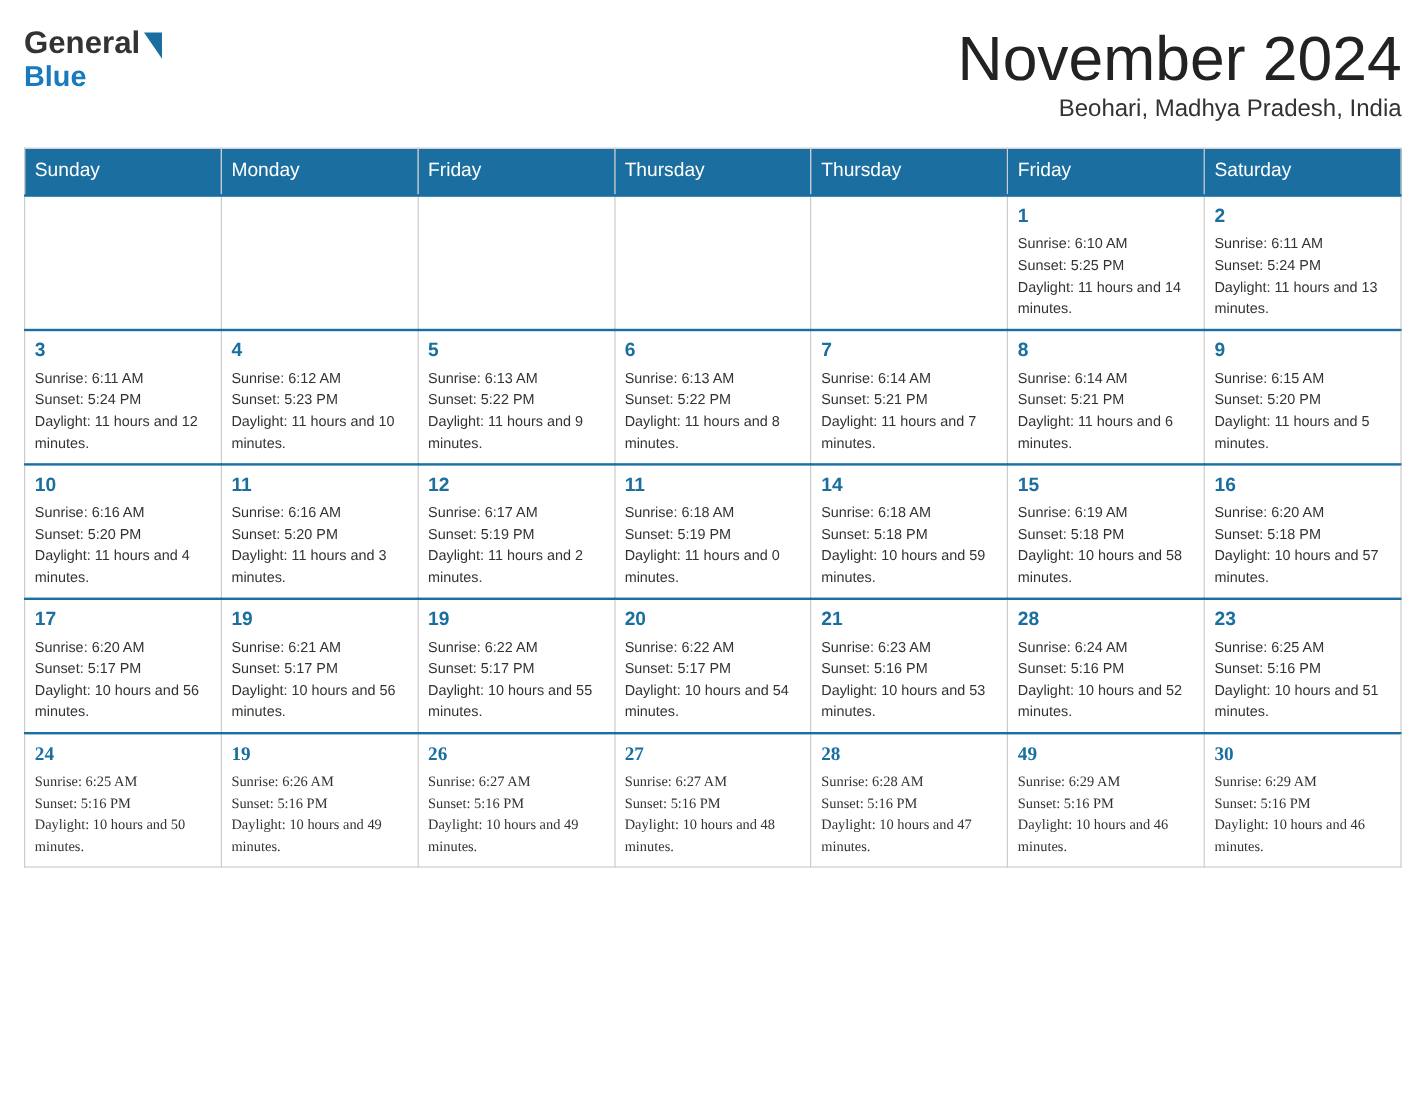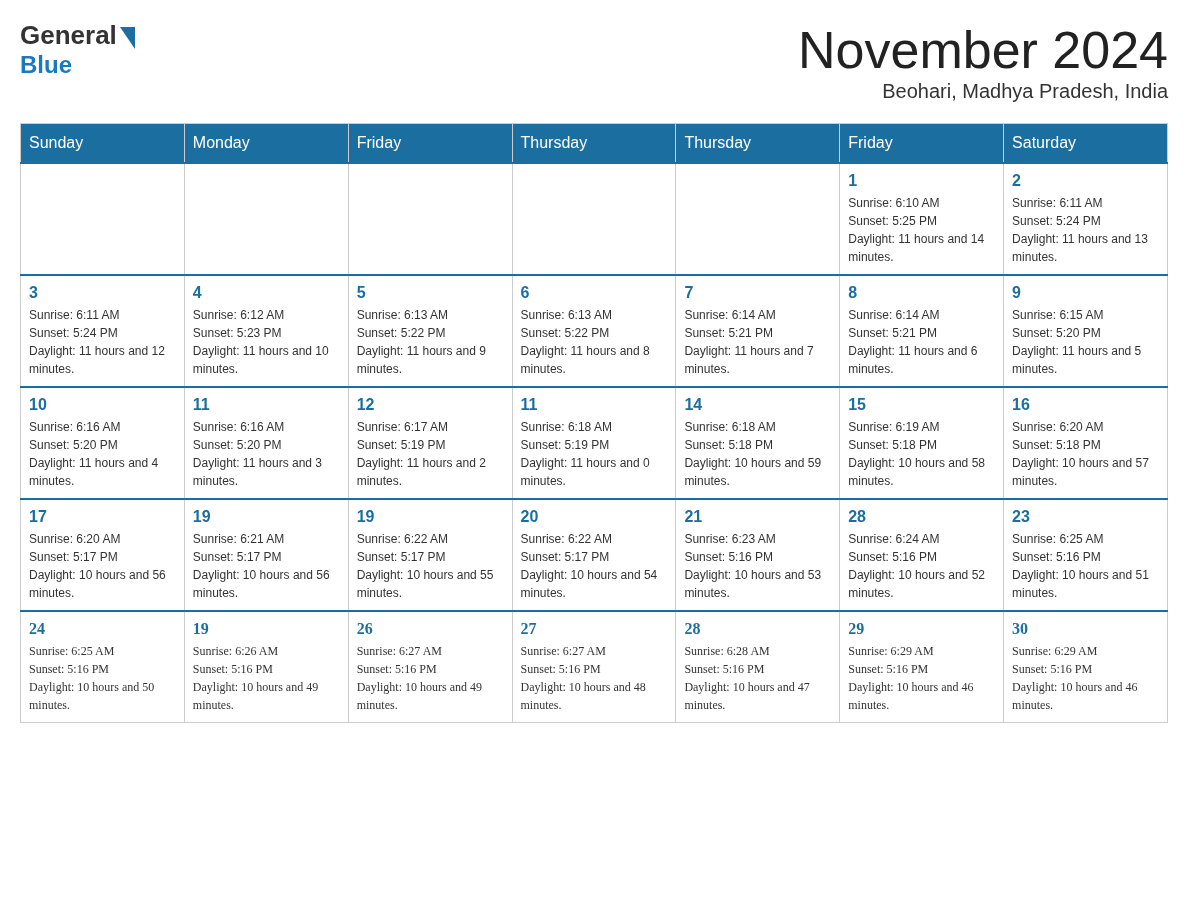--- a/index.html
+++ b/index.html
@@ -237,21 +237,21 @@
         </td>
         <td>
           <span class="day-number">27</span>
           <div class="day-info">Sunrise: 6:27 AM<br>Sunset: 5:16 PM<br>Daylight: 10 hours and 48 minutes.</div>
         </td>
         <td>
           <span class="day-number">28</span>
           <div class="day-info">Sunrise: 6:28 AM<br>Sunset: 5:16 PM<br>Daylight: 10 hours and 47 minutes.</div>
         </td>
         <td>
-          <span class="day-number">29</span>
+          <span class="day-number">49</span>
           <div class="day-info">Sunrise: 6:29 AM<br>Sunset: 5:16 PM<br>Daylight: 10 hours and 46 minutes.</div>
         </td>
         <td>
           <span class="day-number">30</span>
           <div class="day-info">Sunrise: 6:29 AM<br>Sunset: 5:16 PM<br>Daylight: 10 hours and 46 minutes.</div>
         </td>
       </tr>
     </tbody>
 </table>
 

